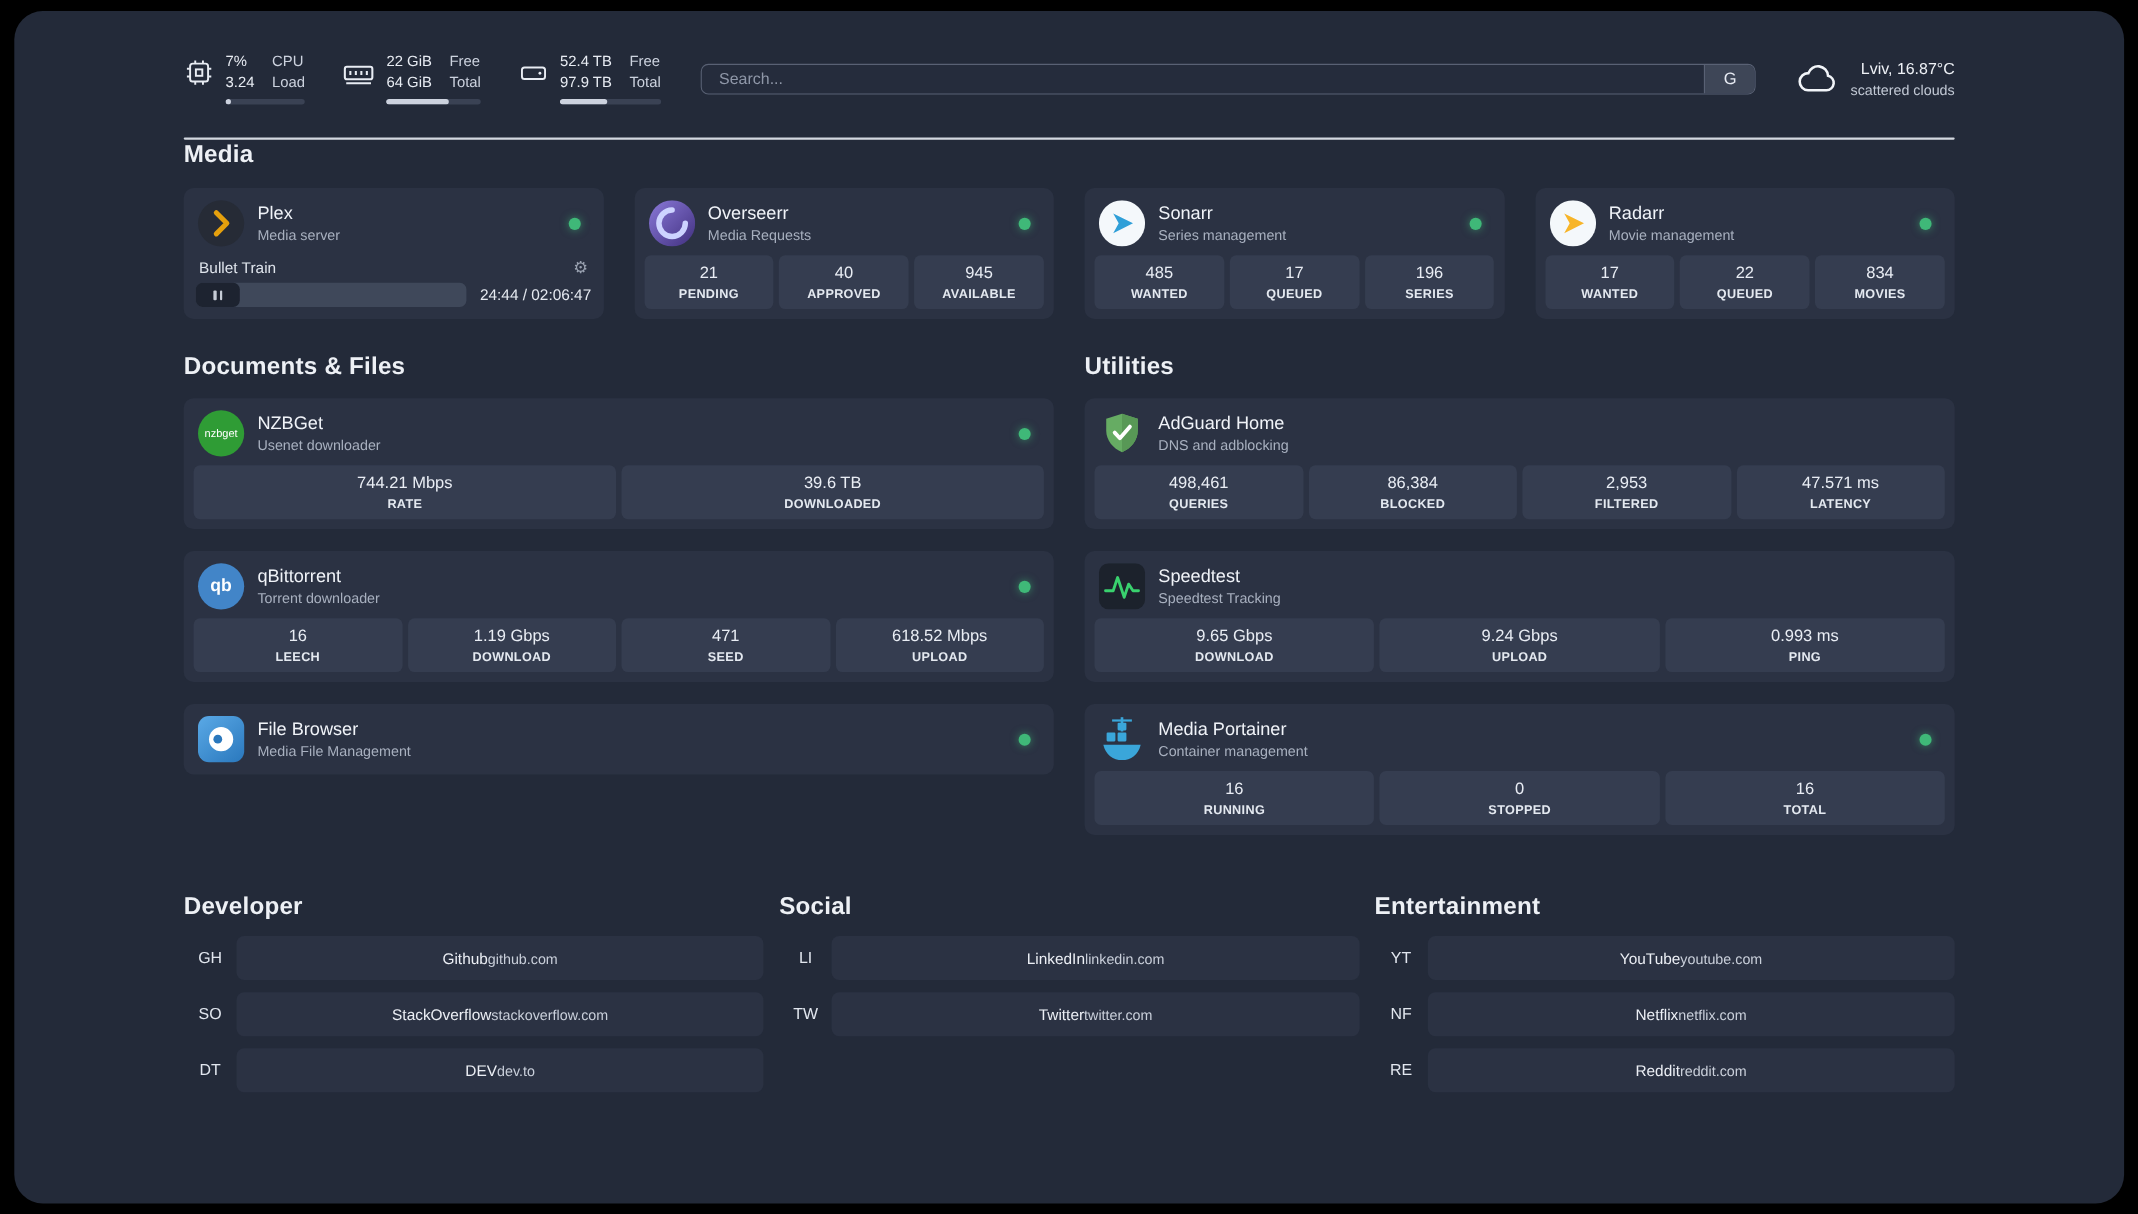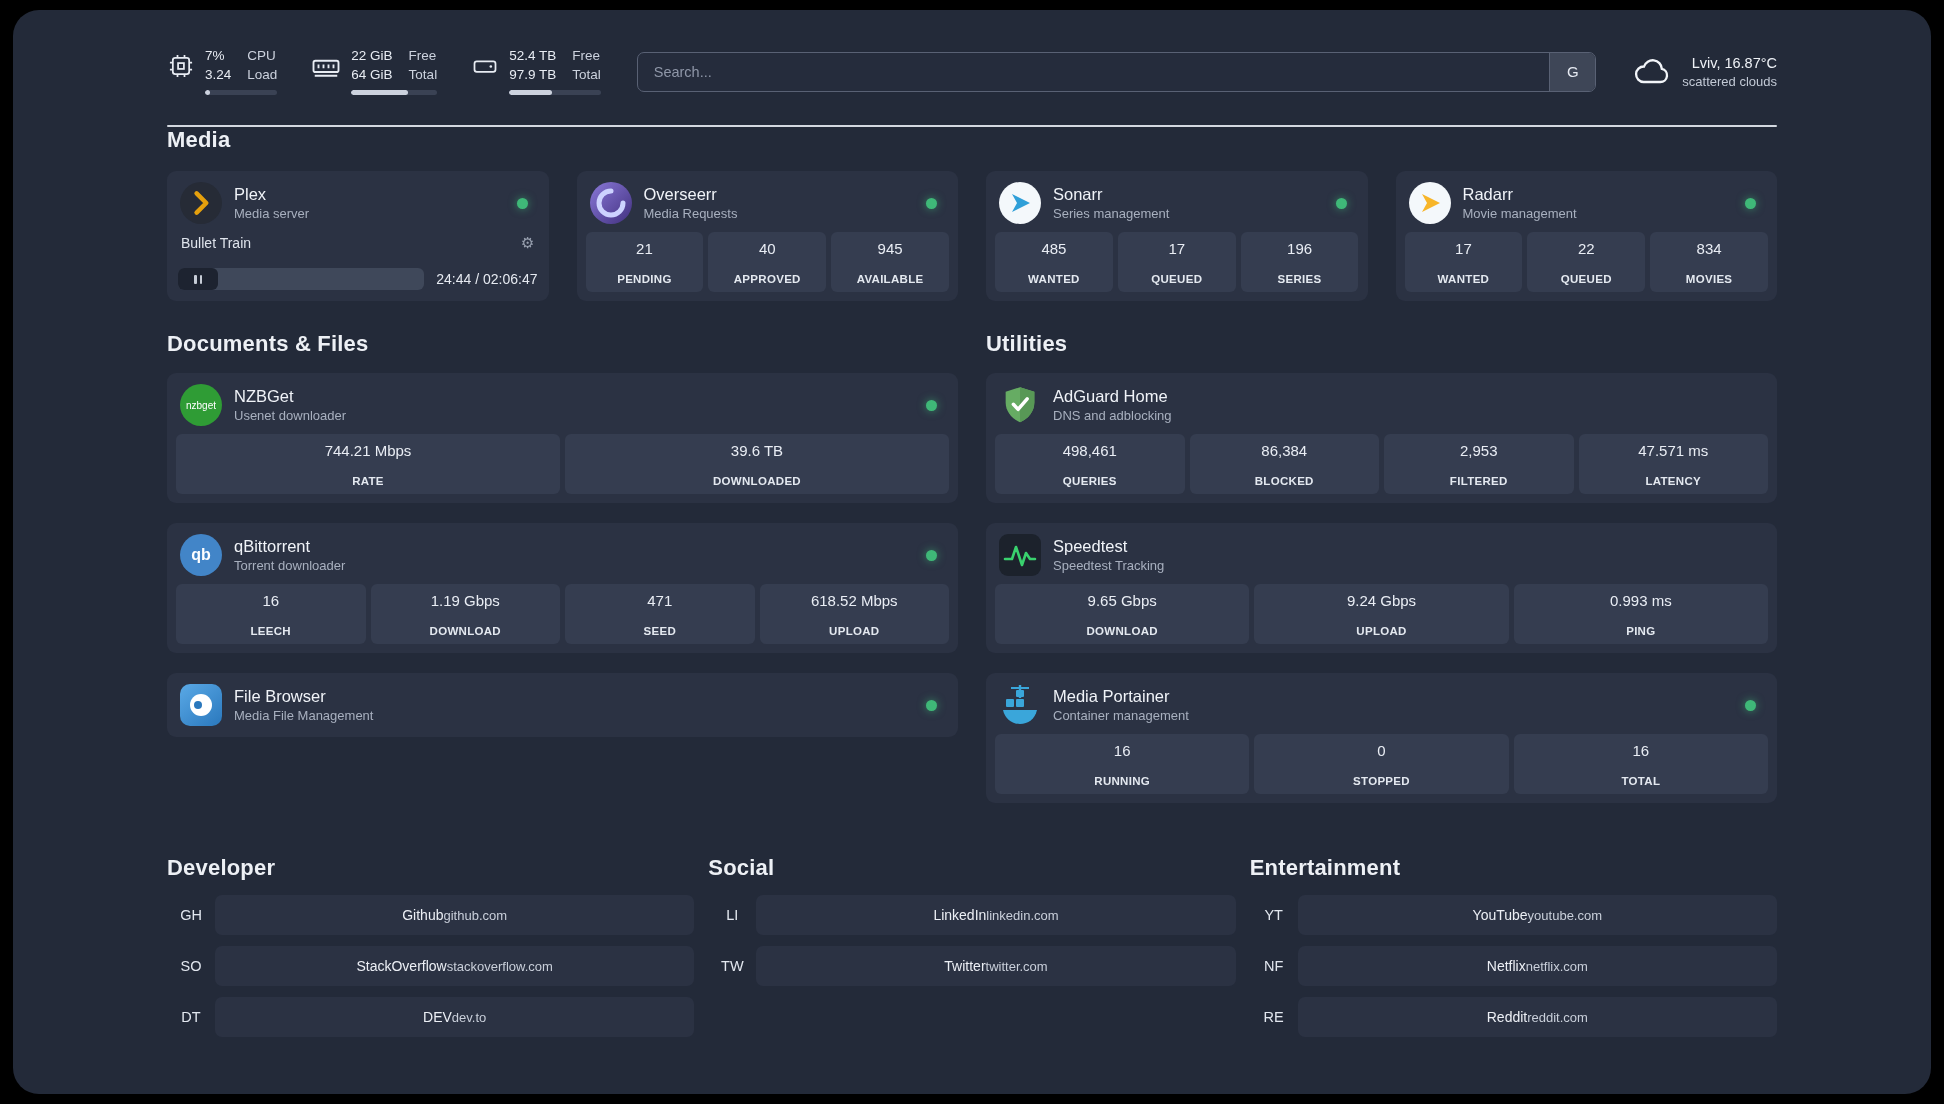--- a/index.html
+++ b/index.html
@@ -10,21 +10,21 @@
 
   
   .topbar{display:flex;align-items:center;gap:34px}
   .sys{display:flex;align-items:flex-start;gap:10px}
   .sys svg{margin-top:4px}
   .sys-text{display:flex;gap:16px}
   .sys-col{display:flex;flex-direction:column;gap:3px;font-size:13.5px;line-height:1.2;color:#e8ecf3}
   .sys-col.dim{color:#ccd2de}
   .sys-bar{height:5px;border-radius:3px;background:#3a4254;margin-top:7px;overflow:hidden}
   .sys-bar i{display:block;height:100%;background:#ccd2de;border-radius:3px}
-  .searchbar{flex:1;height:40px;background:#252c3c;border:1px solid #596174;border-radius:7px;display:flex;align-items:stretch;overflow:hidden;margin:0 2px}
+  .searchbar{flex:1;height:28px;background:#252c3c;border:1px solid #596174;border-radius:7px;display:flex;align-items:stretch;overflow:hidden;margin:0 2px}
   .searchbar input{flex:1;background:transparent;border:0;outline:0;padding:0 16px;font-size:14.5px;color:#e2e7ef;font-family:inherit}
   .searchbar input::placeholder{color:#8f97a8}
   .search-btn{width:46px;border:0;border-left:1px solid #596174;background:#3e4657;color:#e6eaf2;font-size:15px;cursor:pointer;font-family:inherit}
   .weather{display:flex;align-items:center;gap:10px}
   .wx-text{text-align:right}
   .wx-loc{font-size:14.5px;color:#eef1f6}
   .wx-cond{font-size:13px;color:#c2c9d5;margin-top:3px}
   .divider{height:2px;background:#dde1e9;border-radius:1px;margin-top:30px;opacity:.95}
 
   
@@ -43,21 +43,21 @@
   .icon.fb{background:linear-gradient(140deg,#5aa9e6,#2a78bd);border-radius:10px}
   .fb-circle{width:22px;height:22px;background:#fff;border-radius:50%;display:flex;align-items:center;justify-content:center}
   .fb-dot{width:8px;height:8px;background:#2a78bd;border-radius:50%;margin-right:6px}
   .head-text{min-width:0}
   .app-name{font-size:16.5px;color:#f0f3f8;font-weight:500;white-space:nowrap}
   .app-desc{font-size:13px;color:#a8b0bf;margin-top:2px;white-space:nowrap}
   .dot{width:11px;height:11px;border-radius:50%;background:#3fb878;margin-left:auto;margin-right:8px;box-shadow:0 0 8px rgba(63,184,120,.65);flex:0 0 auto}
   .stats{display:flex;gap:5px}
   .stat{flex:1;background:#353d50;border-radius:6px;text-align:center;padding:8px 4px 7px;min-width:0}
   .stat-value{font-size:15px;color:#e9edf4;white-space:nowrap}
-  .stat-label{font-size:11.5px;font-weight:700;color:#e4e9f0;margin-top:16px;letter-spacing:.3px;white-space:nowrap}
+  .stat-label{font-size:11.5px;font-weight:700;color:#e4e9f0;margin-top:5px;letter-spacing:.3px;white-space:nowrap}
 
   
   .card.plex-card{display:flex;flex-direction:column}
   .plex-now{display:flex;align-items:center;justify-content:space-between;padding:0 5px;margin-top:2px;font-size:14px;color:#dfe4ec}
   .gear{font-family:"DejaVu Sans",sans-serif;font-size:15px;color:#99a1b0;cursor:pointer}
   .plex-player{display:flex;align-items:center;gap:12px;margin-top:auto;padding:0 2px 2px}
   .ptrack{flex:1;height:22px;background:#3f485a;border-radius:6px;position:relative;cursor:pointer}
   .pfill{width:13%;min-width:40px;height:100%;background:#1d2330;border-radius:6px;display:flex;align-items:center;justify-content:center;gap:3px}
   .pfill i{width:2.5px;height:9px;background:#c6ccd6;border-radius:1px}
   .ptime{font-size:14px;color:#e6eaf1;white-space:nowrap}

